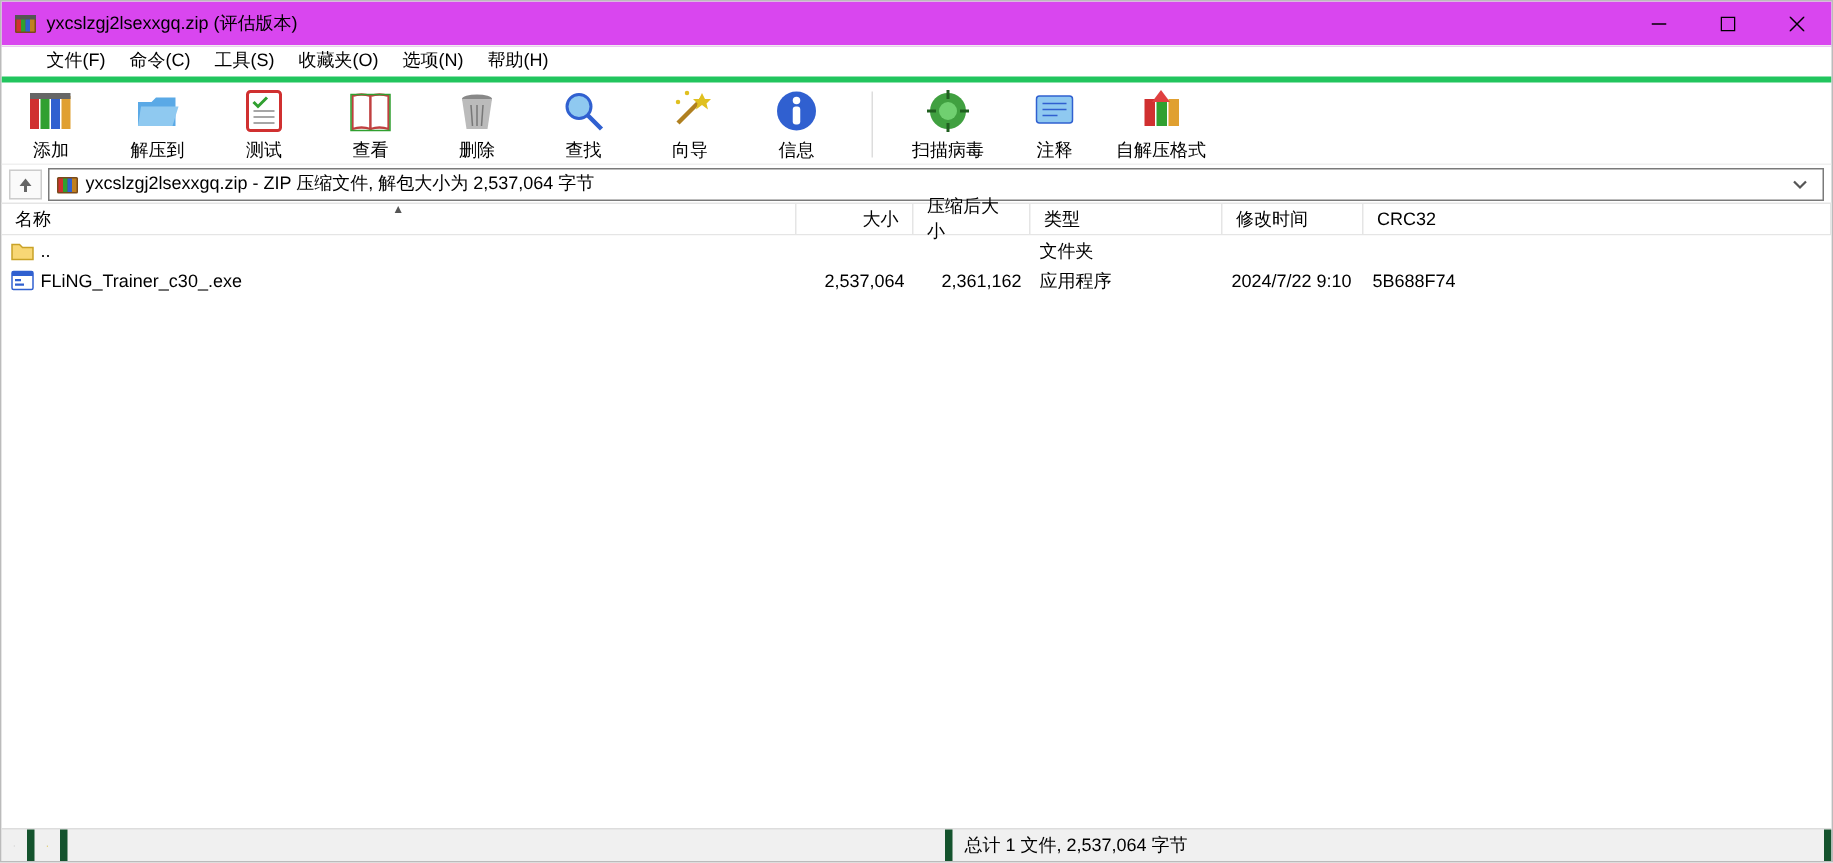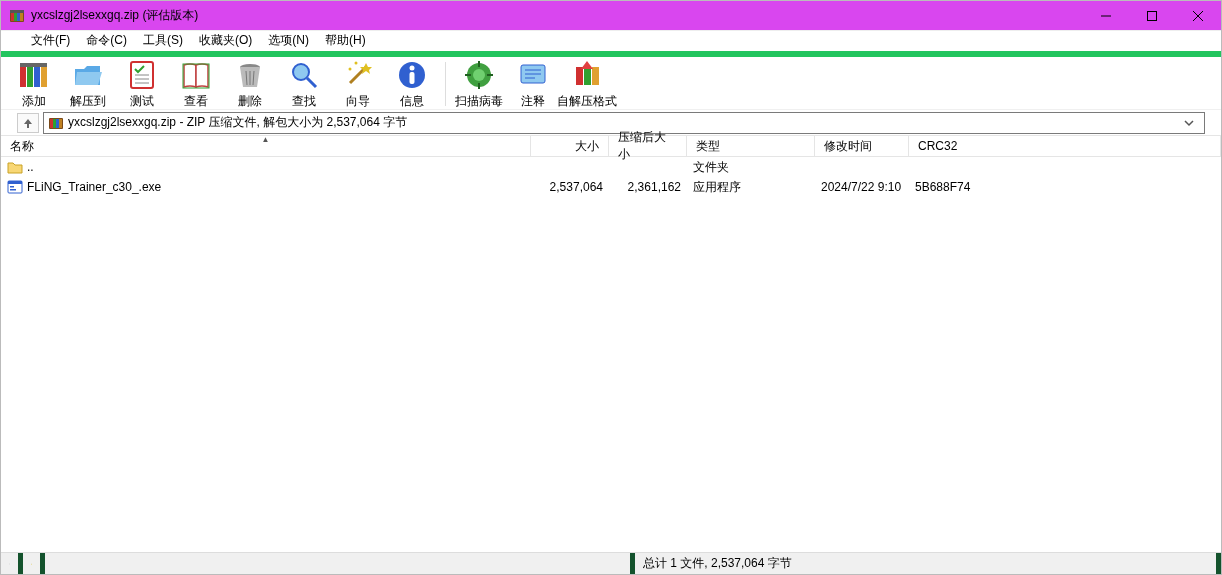--- a/index.html
+++ b/index.html
@@ -10,28 +10,28 @@
 .titlebar .app-icon { width: 16px; height: 16px; margin-right: 6px; }
 .titlebar .title { flex: 0 0 auto; color: #000; }
 .titlebar .spacer { flex: 1; }
 .titlebar .winbtn { width: 46px; height: 30px; display: flex; align-items: center; justify-content: center; color: #000; }
 
 
 .menubar { height: 20px; display: flex; align-items: flex-end; padding: 0 22px; gap: 0; }
 .menubar .menuitem { padding: 2px 8px; color: #000; }
 
 
-.toolbar { height: 58px; display: flex; align-items: center; padding: 2px 6px 0 6px; gap: 0; border-top: 6px solid #22c55e; }
+.toolbar { height: 58px; display: flex; align-items: center; padding: 2px 6px 0 6px; gap: 17px; border-top: 4px solid #22c55e; }
 .toolbar .tbtn { width: 54px; height: 56px; display: flex; flex-direction: column; align-items: center; justify-content: flex-start; padding-top: 2px; gap: 2px; border: 1px solid transparent; }
 .toolbar .tbtn .ticon { width: 32px; height: 32px; display:flex; align-items:center; justify-content:center; }
 .toolbar .tbtn .tlabel { font-size: 12px; color: #000; white-space: nowrap; }
 .toolbar .sep { width: 1px; height: 44px; background: #ddd; margin: 0 6px; }
 
 
-.addrrow { height: 26px; display: flex; align-items: center; padding: 2px 16px; gap: 4px; border-top: 1px solid #f0f0f0; }
+.addrrow { height: 26px; display: flex; align-items: center; padding: 2px 5px; gap: 4px; border-top: 1px solid #f0f0f0; }
 .addrrow .navbtn { width: 22px; height: 20px; display:flex; align-items:center; justify-content:center; border:1px solid #ccc; background:#fafafa; color:#666; }
 .addrrow .addrbox { flex:1; height: 22px; border:1px solid #7a7a7a; display:flex; align-items:center; padding:0 4px; position:relative; }
 .addrrow .addrbox .small-icon { width:16px; height:16px; margin-right:4px; flex:0 0 auto; }
 .addrrow .addrbox .addrtext { flex:1; color:#000; white-space:nowrap; overflow:hidden; }
 .addrrow .addrbox .dd { width:16px; text-align:center; color:#555; }
 
 
 .cols { height: 22px; display:flex; align-items:stretch; border-top:1px solid #e5e5e5; border-bottom:1px solid #e5e5e5; background:#fff; }
 .cols .col { display:flex; align-items:center; padding:0 9px; border-right:1px solid #e5e5e5; color:#000; position:relative; }
 .cols .col.right { justify-content:flex-end; }

